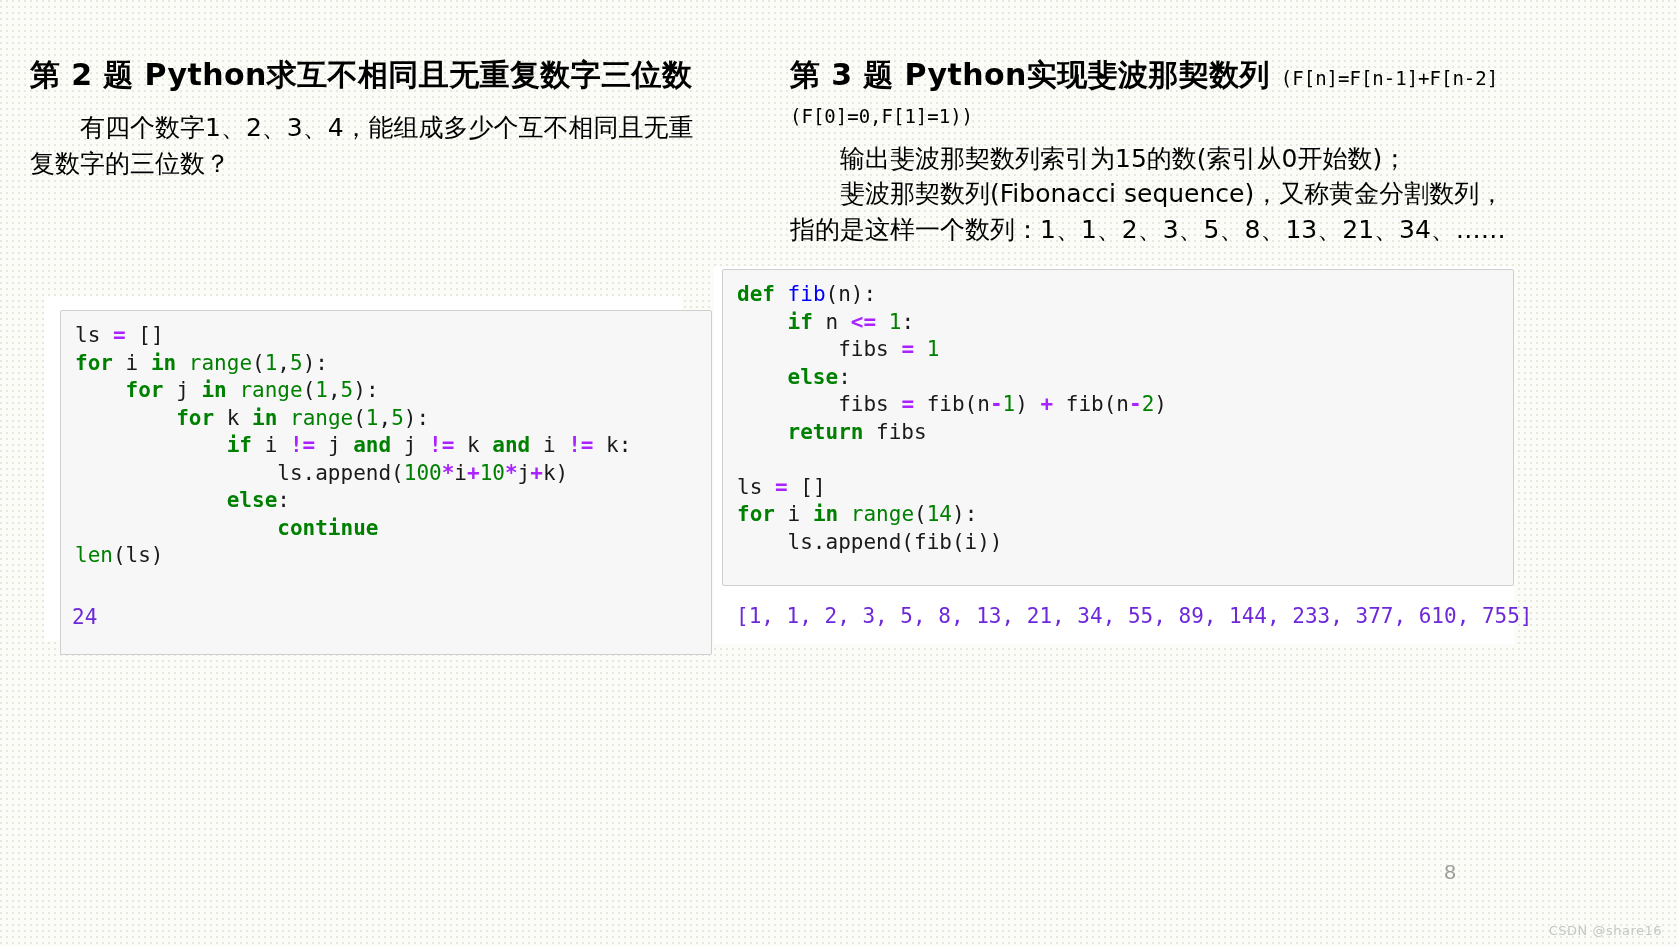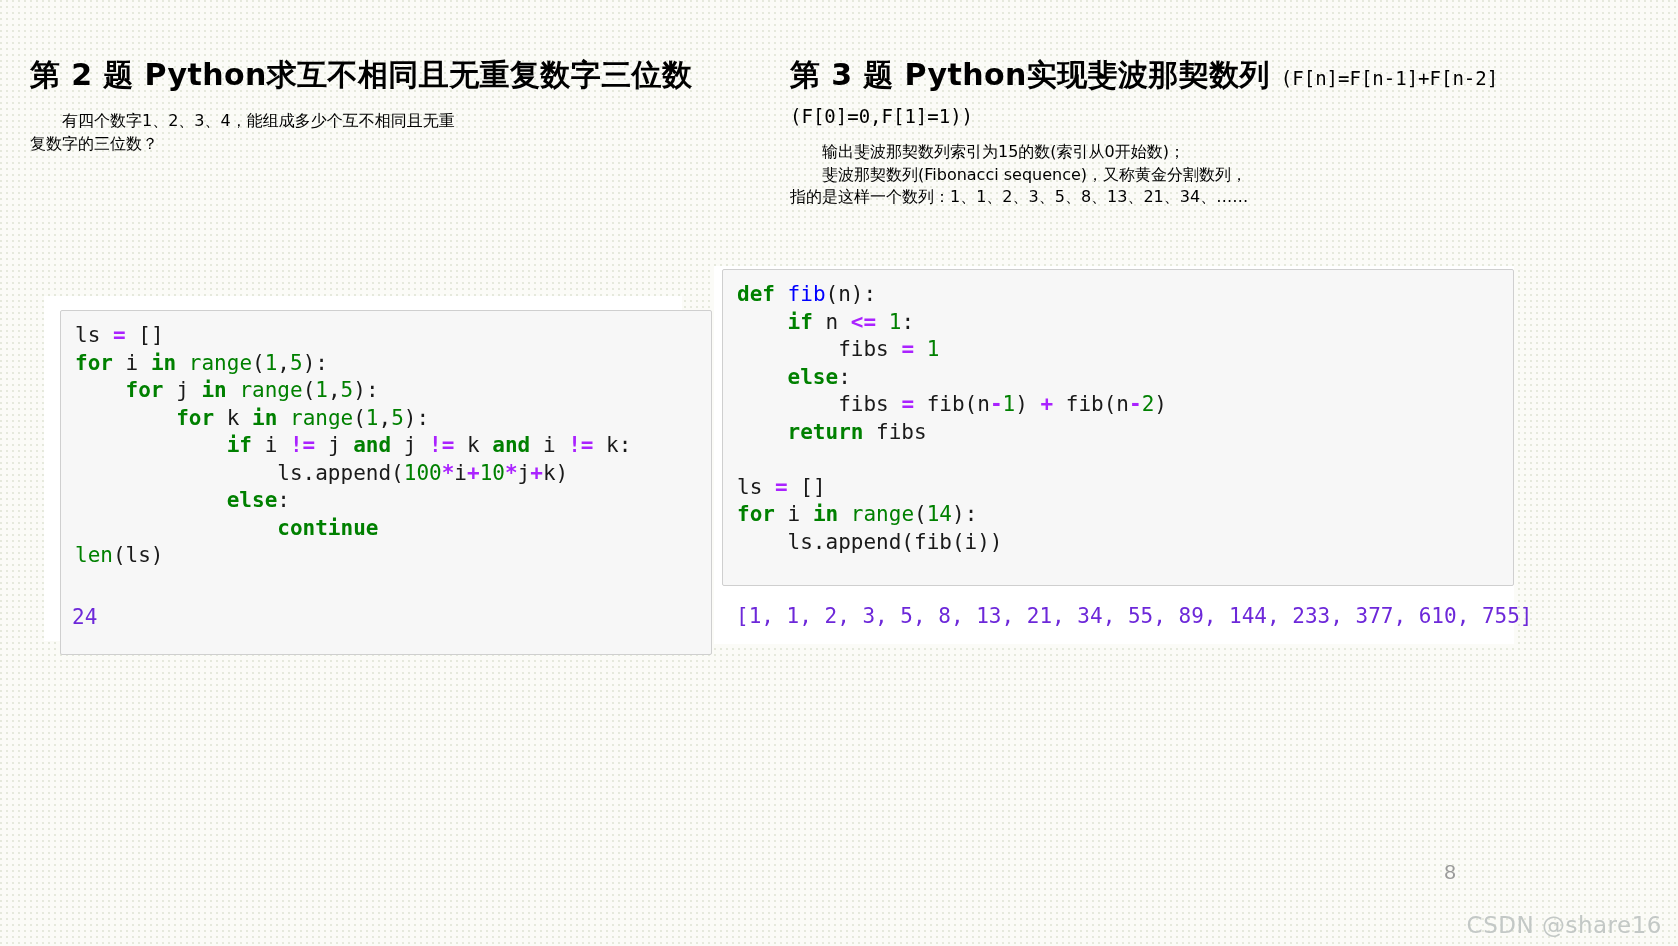--- a/index.html
+++ b/index.html
@@ -43,21 +43,21 @@
     margin: 0;
   }
   .q-title .formula {
     font-family: "DejaVu Sans Mono", monospace;
     font-weight: normal;
     font-size: 19px;
     letter-spacing: 0;
   }
   .q-body {
     font-family: "DejaVu Sans", sans-serif;
-    font-size: 16px;
+    font-size: 25px;
     line-height: 1.42;
     margin: 0;
     color: #000;
   }
   .col-left-head .q-body { margin-top: 16px; }
   .col-right-head .q-body { margin-top: 8px; }
   .indent2 { text-indent: 2em; display: block; }
 
   
   .nb-cell {
@@ -149,21 +149,21 @@
     bottom: 62px;
     font-family: "Liberation Sans", sans-serif;
     font-size: 21px;
     color: #9a9a9a;
   }
   #watermark {
     position: absolute;
     right: 16px;
     bottom: 8px;
     font-family: "DejaVu Sans", sans-serif;
-    font-size: 23px;
+    font-size: 13px;
     color: #c3c8c6;
     letter-spacing: 0.5px;
   }
 </style>
 </head>
 <body>
 
 <div id="slide">
 
   <div class="col-left-head">

